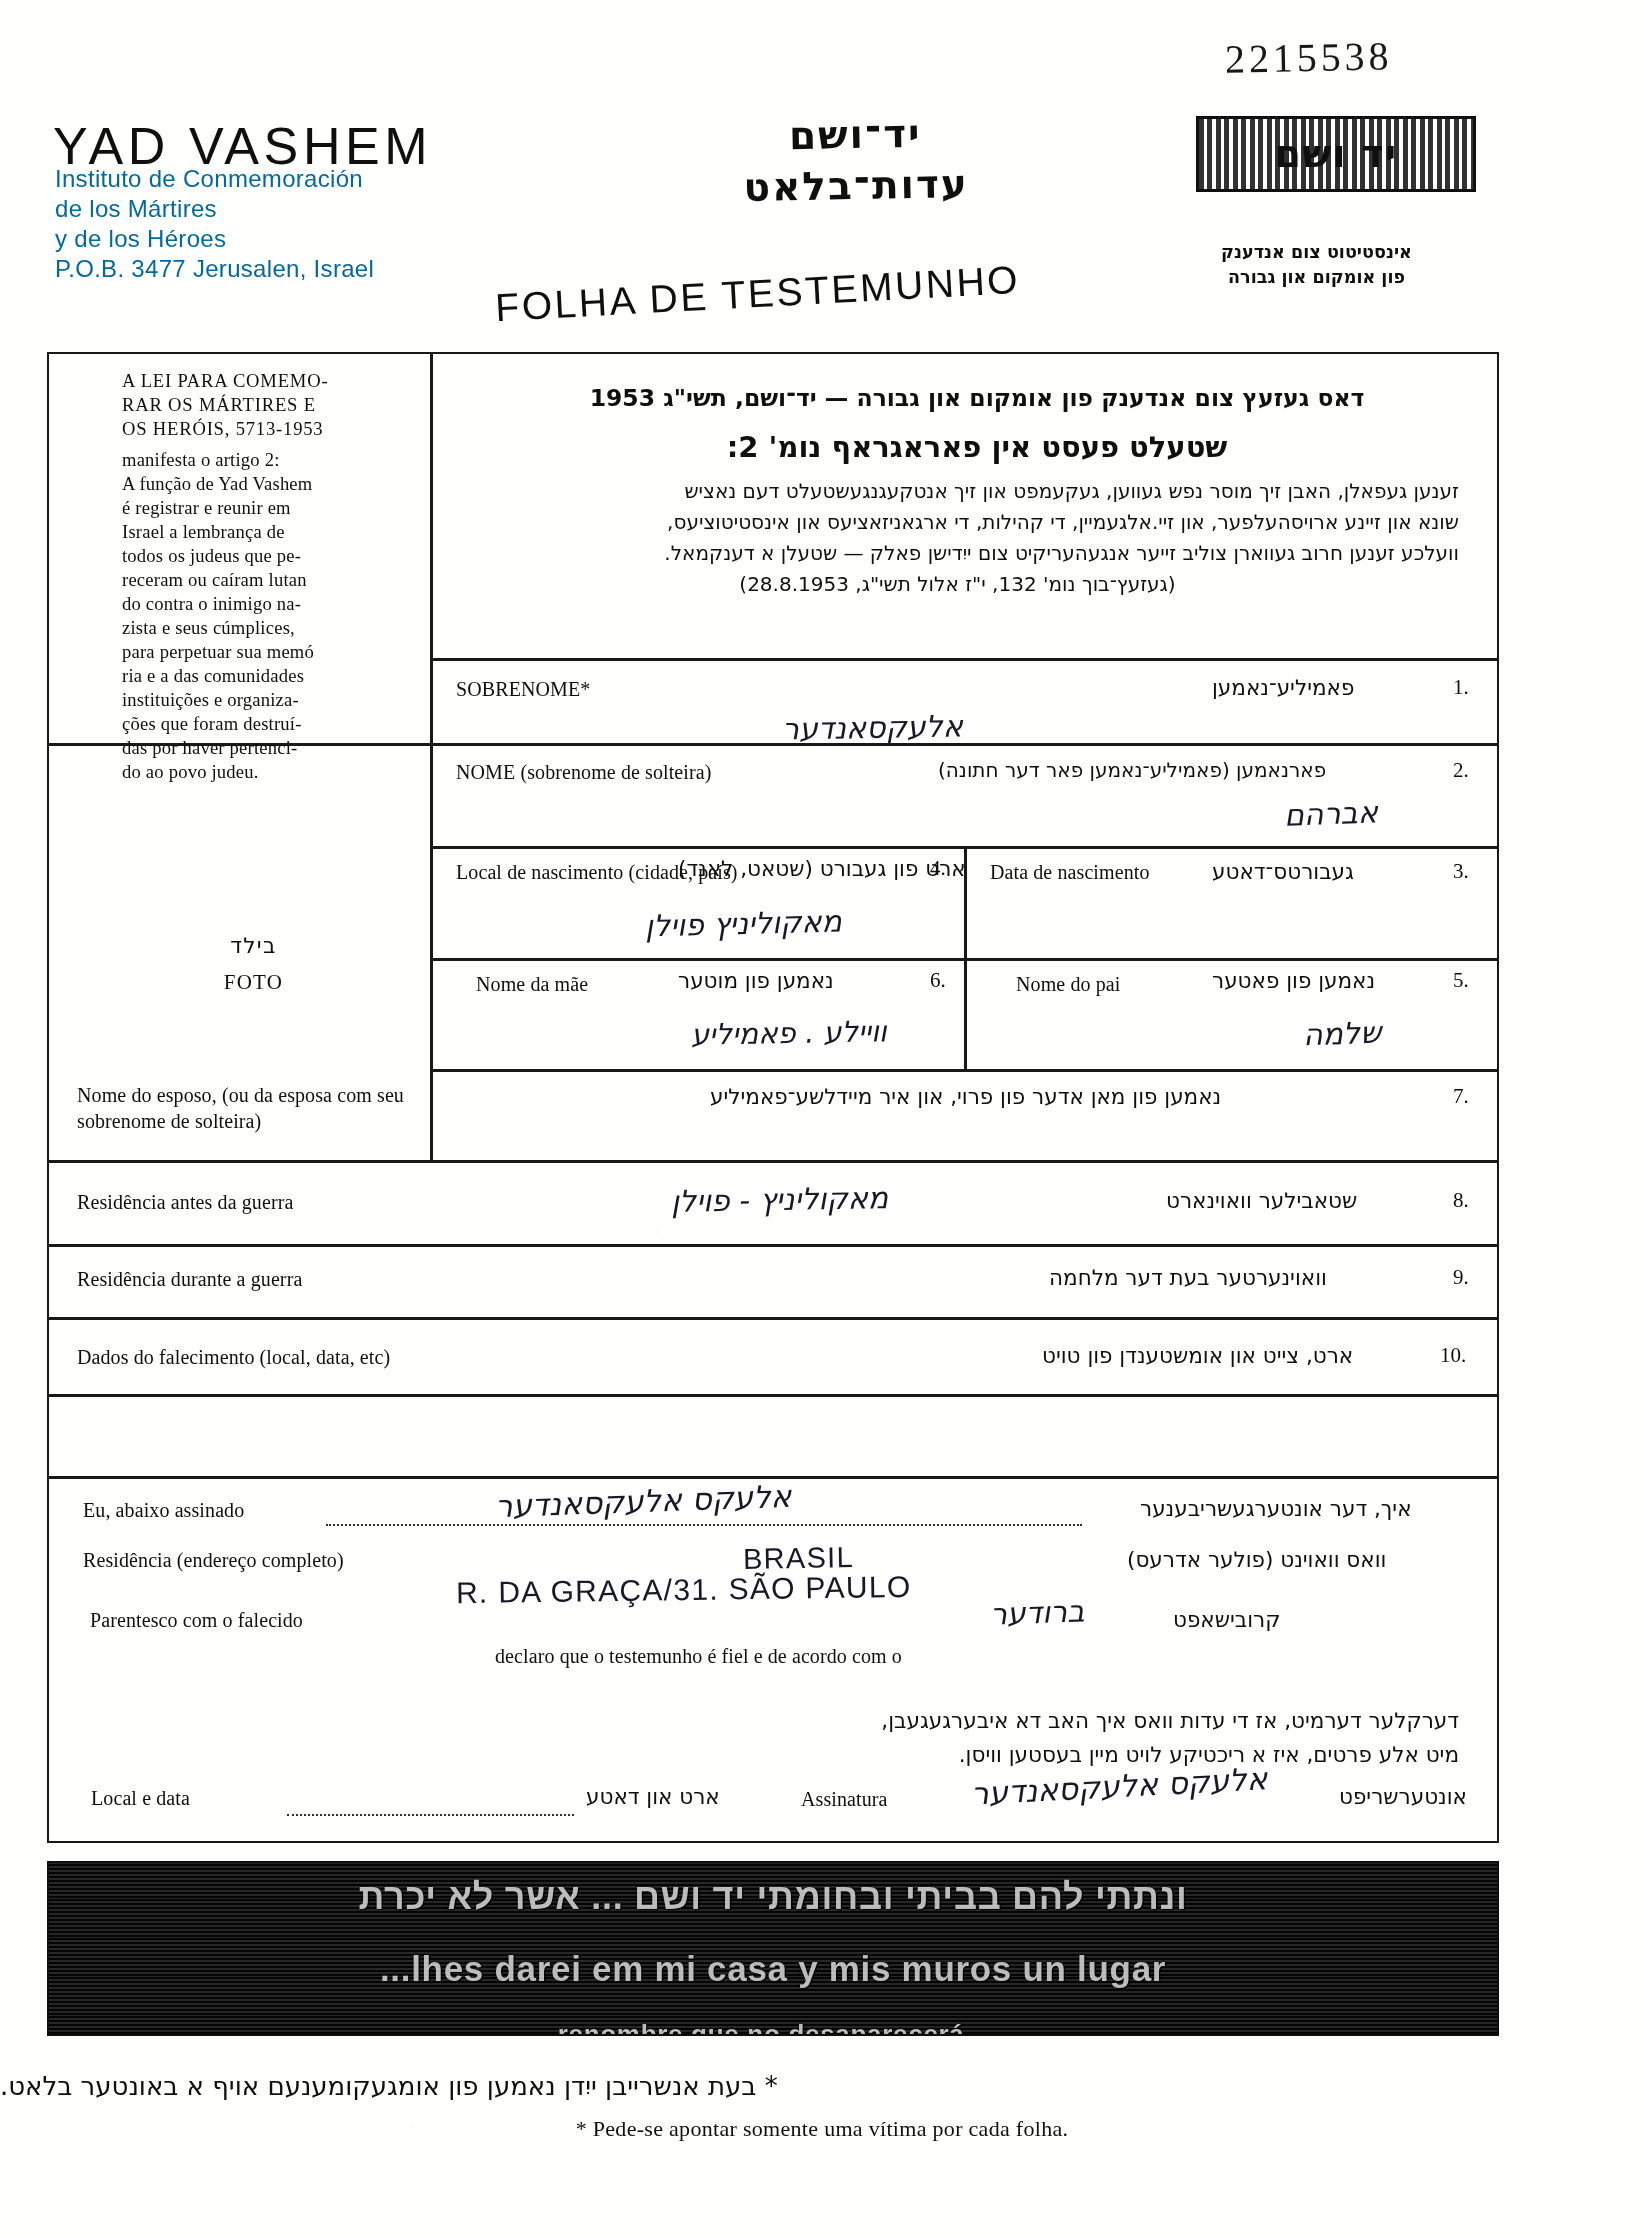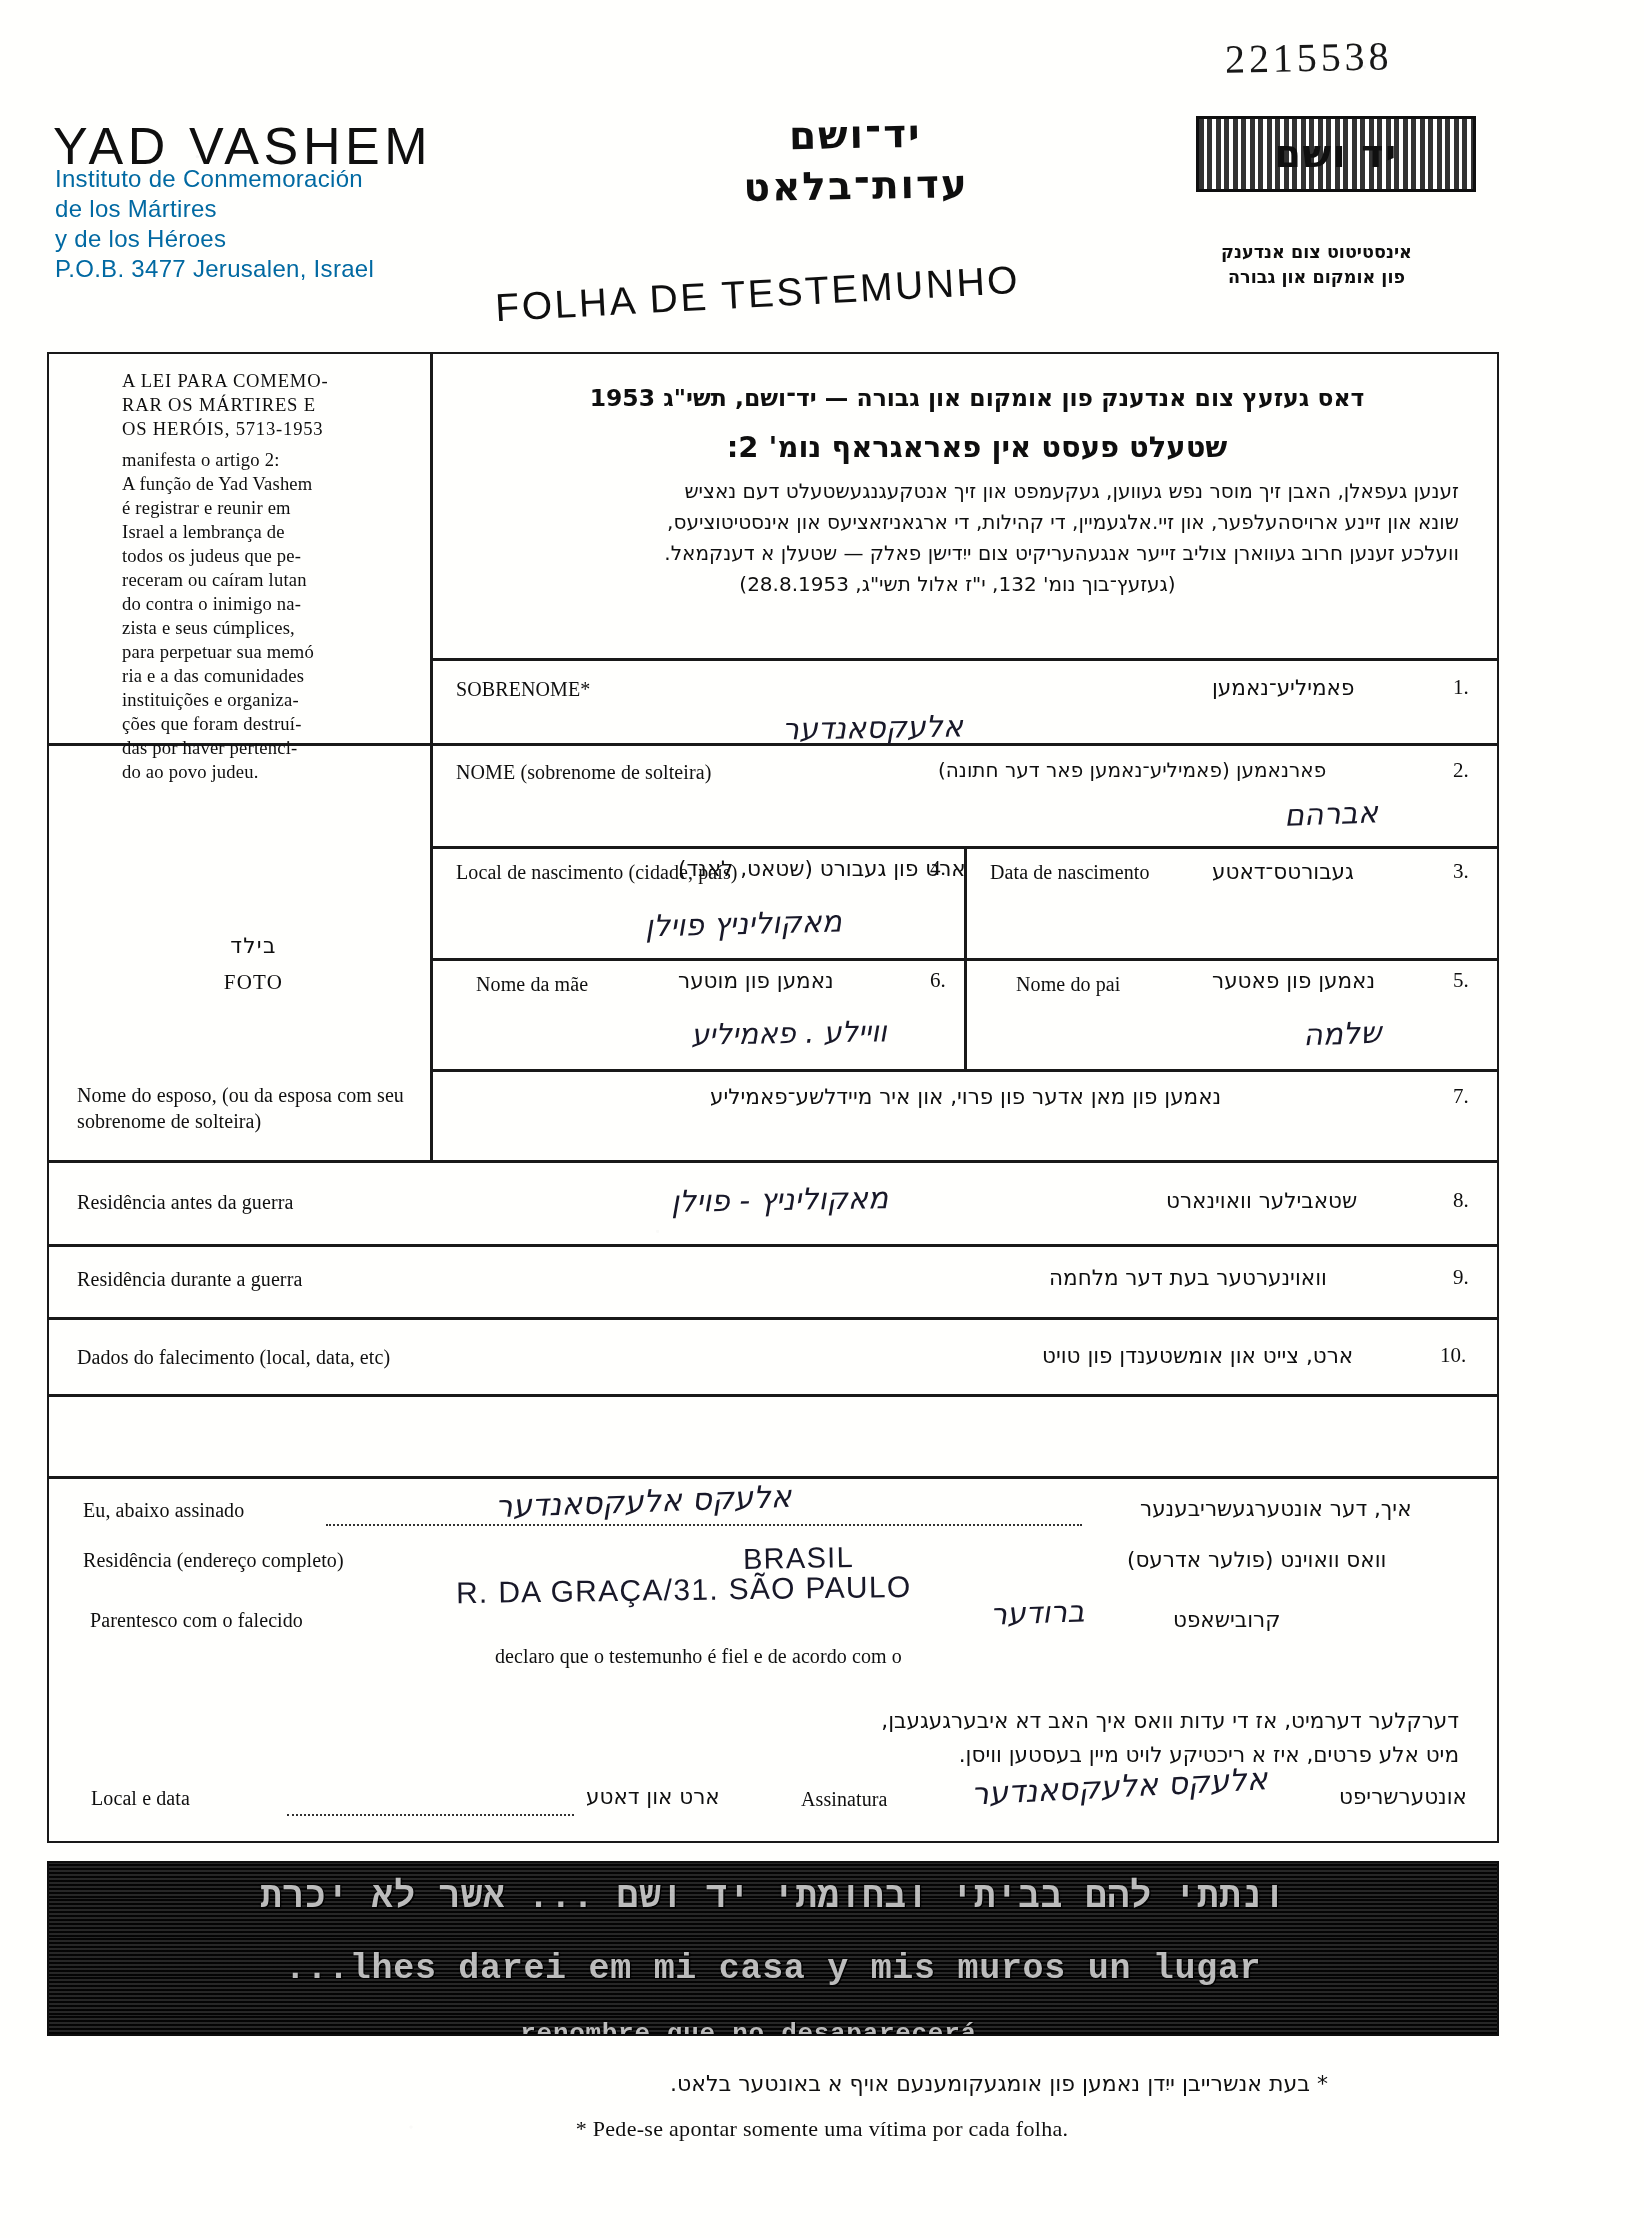--- a/index.html
+++ b/index.html
@@ -229,38 +229,38 @@
   .banner-text {
     position: absolute;
     inset: 0;
     display: flex;
     flex-direction: column;
     align-items: center;
     justify-content: center;
     gap: 1.3px;
   }
   .banner-text div {
-    font-family: Liberation Mono, monospace;
+    font-family: Liberation Sans, sans-serif;
     font-weight: 700;
     color: #d8d8d8;
     text-shadow: 0 0 2.6px #000, 1.3px 1.3px 0 #000;
     letter-spacing: 0.7px;
     white-space: nowrap;
     opacity: .85;
     margin-top: 29px;
   }
   .bt-he { font-size: 36px; font-family: "DejaVu Sans", sans-serif; direction: rtl; }
   .bt-pt1 { font-size: 35px; }
   .bt-pt2 { font-size: 26px; }
 
   .foot1 {
     top: 2071px; left: 0; width: 1328px;
-    text-align: right;
-    font-family: "DejaVu Sans", sans-serif;
-    font-size: 22px;
+    text-align: left;
+    font-family: "DejaVu Sans", sans-serif;
+    font-size: 26px;
     direction: rtl;
   }
   .foot2 {
     top: 2116px; left: 0; width: 1644px;
     text-align: center;
     font-family: "Liberation Serif", serif;
     font-size: 22px;
     letter-spacing: 0.3px;
   }
 </style>

